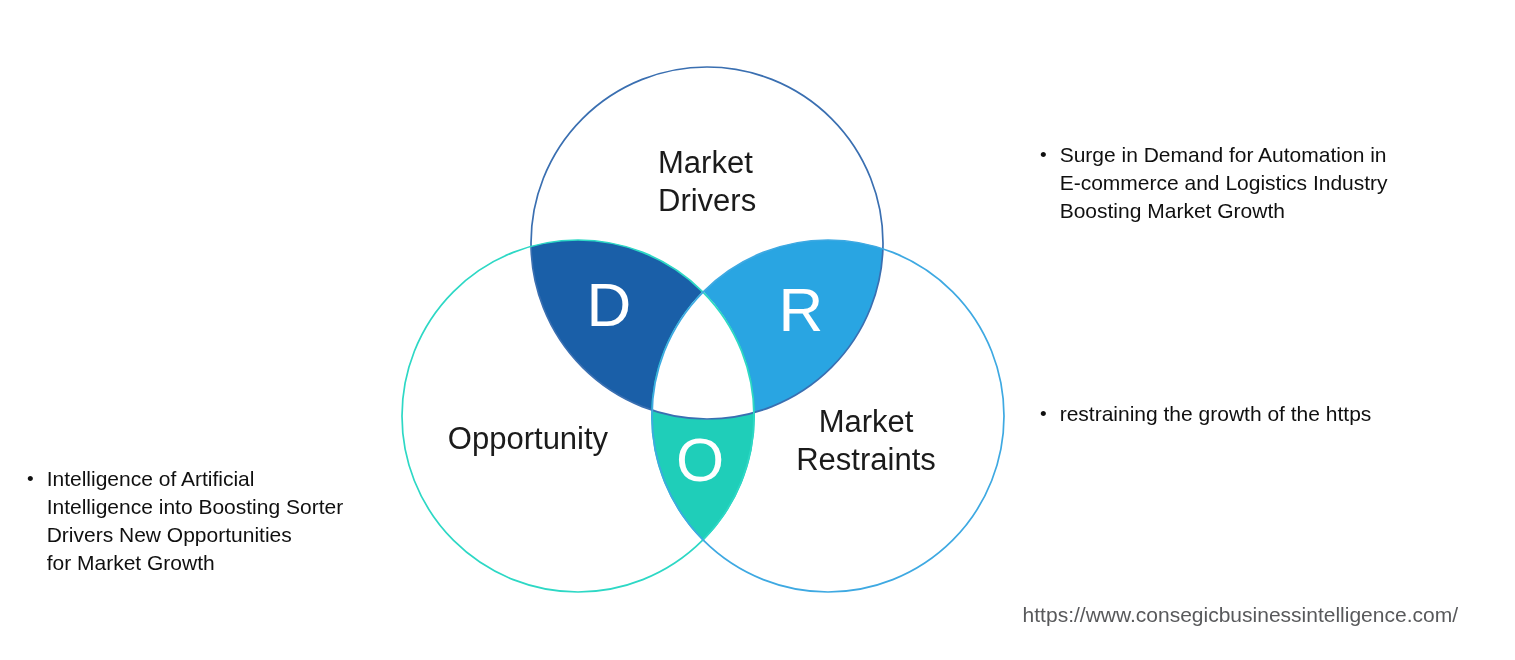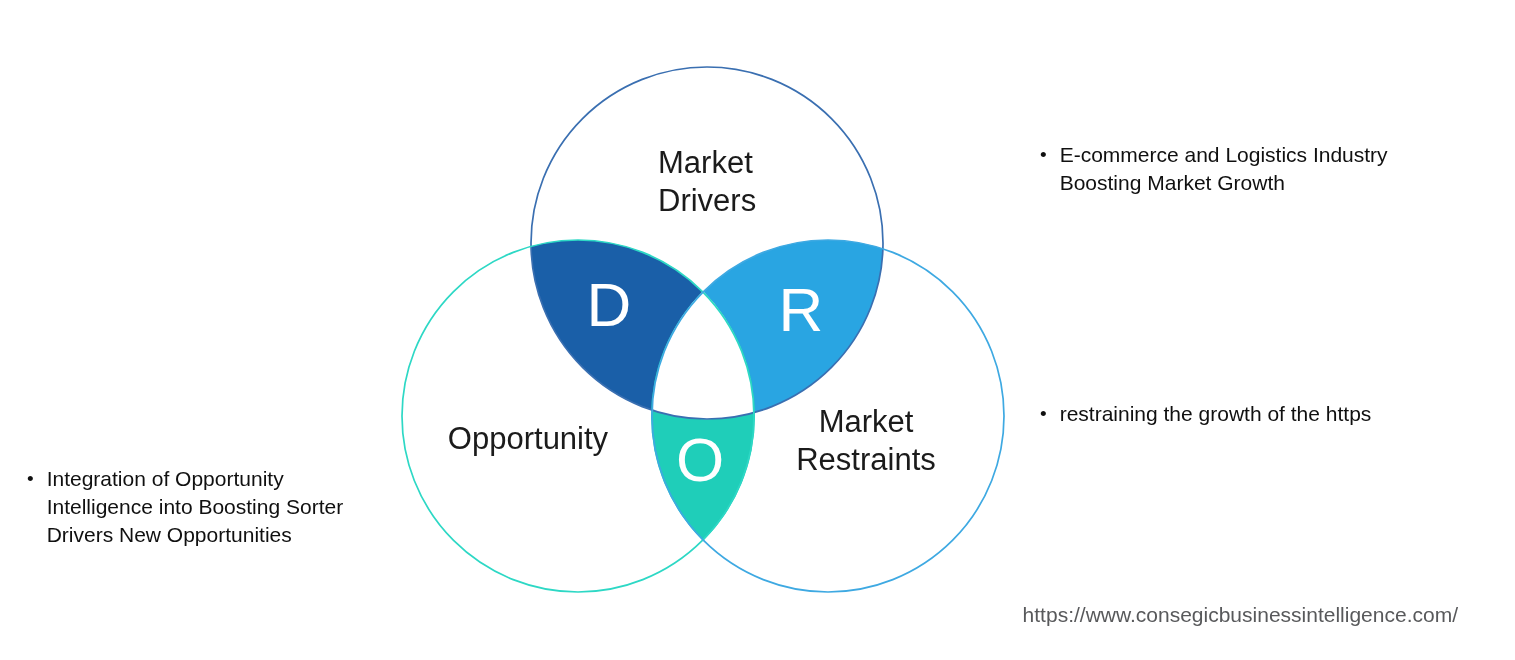--- a/index.html
+++ b/index.html
@@ -78,29 +78,31 @@
 
     <text class="venn-label mid" x="528" y="449">Opportunity</text>
 
     <text class="venn-label mid" x="866" y="432">Market</text>
     <text class="venn-label mid" x="866" y="470">Restraints</text>
   </svg>
 
   <div class="bullet bullet-left">
     <span class="marker">•</span>
     <div>
-      <div>Integration of Opportunity</div>
+      <div>Intelligence of Artificial</div>
       <div>Intelligence into Boosting Sorter</div>
       <div>Drivers New Opportunities</div>
+      <div>for Market Growth</div>
     </div>
   </div>
 
   <div class="bullet bullet-right-top">
     <span class="marker">•</span>
     <div>
+      <div>Surge in Demand for Automation in</div>
       <div>E-commerce and Logistics Industry</div>
       <div>Boosting Market Growth</div>
     </div>
   </div>
 
   <div class="bullet bullet-right-bottom">
     <span class="marker">•</span>
     <div>
       <div>restraining the growth of the https</div>
     </div>

